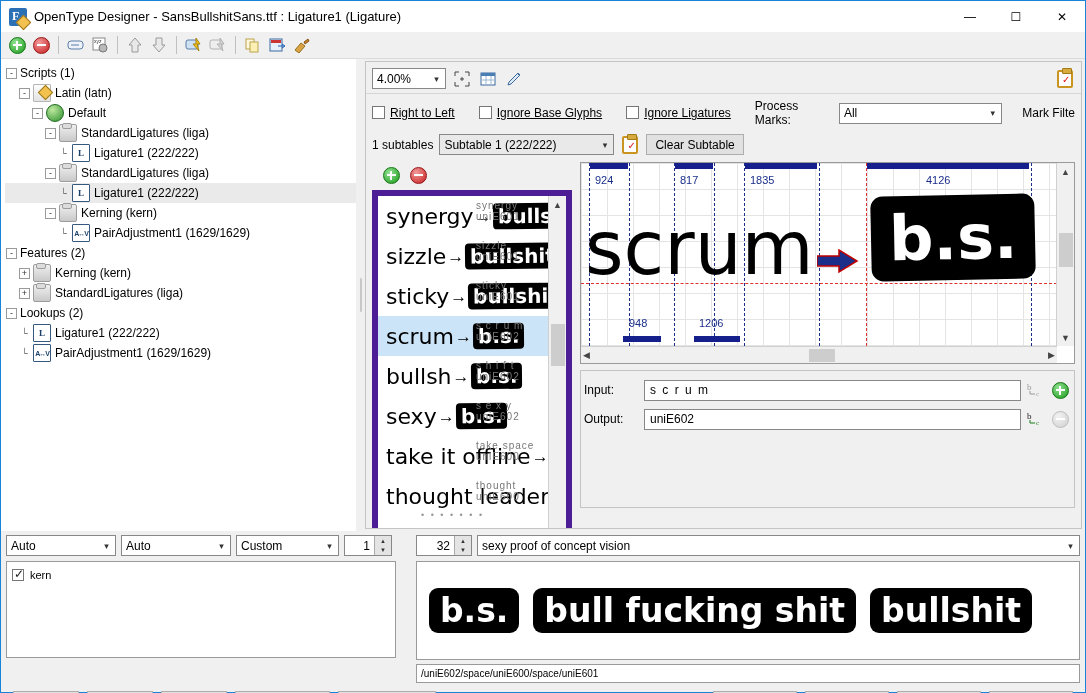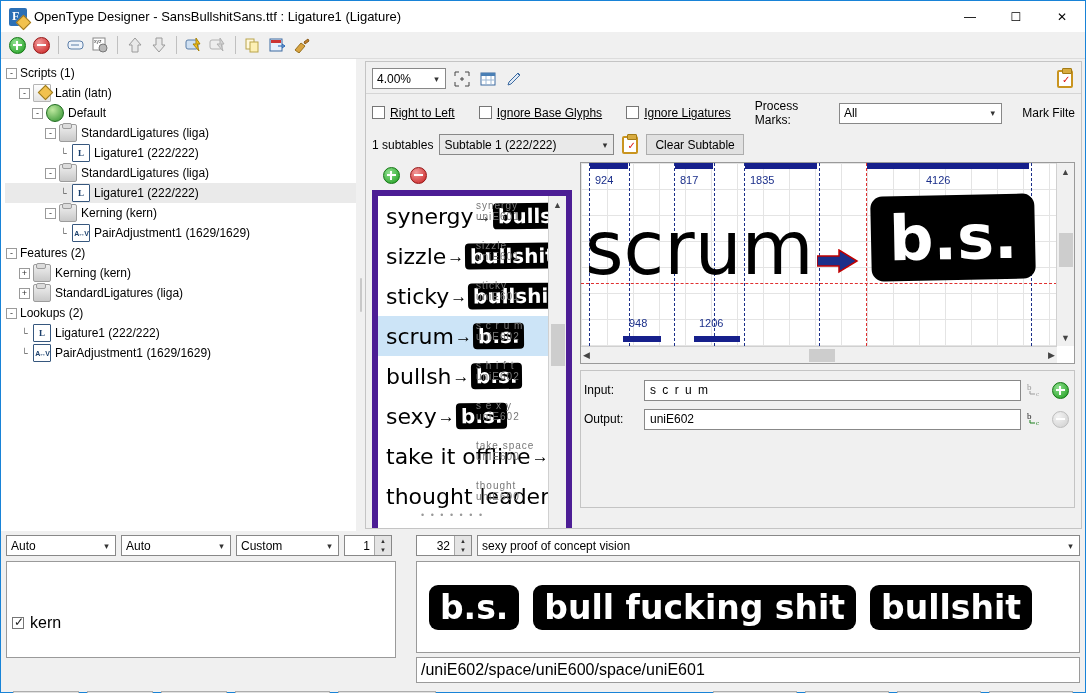--- a/index.html
+++ b/index.html
@@ -153,35 +153,35 @@
            letter-spacing:1.5px;}
   .iofield.plain{letter-spacing:0;}
   .bc-ico{width:22px;height:20px;margin-left:6px;position:relative;font-size:10px;color:#555;
           display:flex;align-items:center;}
 
   
   .bottom{height:152px;display:flex;padding:4px 5px 0 5px;gap:20px;box-sizing:border-box;}
   .bl{width:390px;}
   .ctlrow{display:flex;gap:5px;align-items:center;margin-bottom:5px;}
   .featbox{height:97px;background:#fff;border:1px solid #9a9a9a;padding:4px 0 0 5px;box-sizing:border-box;}
-  .featitem{display:flex;align-items:center;height:17px;font-size:16px;margin-top:48px;}
+  .featitem{display:flex;align-items:center;height:17px;font-size:11px;}
   .spin{height:21px;background:#fff;border:1px solid #888;display:flex;align-items:center;
         box-sizing:border-box;}
   .spin .val{flex:1;text-align:right;padding-right:4px;font-size:12px;}
   .spin .arrows{width:16px;height:100%;display:flex;flex-direction:column;border-left:1px solid #aaa;}
   .spin .arrows div{flex:1;background:#e4e4e4;display:flex;align-items:center;justify-content:center;
                     font-size:6px;color:#333;}
   .br{flex:1;display:flex;flex-direction:column;}
   .samplerow{display:flex;gap:5px;margin-bottom:5px;}
   .samplebox{flex:1;height:96px;background:#fff;border:1px solid #9a9a9a;
              display:flex;align-items:center;gap:14px;padding:0 12px;box-sizing:border-box;}
   .sglyph{background:#000;color:#fff;border-radius:9px;font-size:33px;font-weight:bold;
           padding:3px 11px;font-family:"DejaVu Sans",sans-serif;white-space:nowrap;}
-  .statusline{height:26px;background:#fff;border:1px solid #9a9a9a;display:flex;align-items:center;
-              padding:0 4px;box-sizing:border-box;font-size:16px;margin-top:4px;}
+  .statusline{height:19px;background:#fff;border:1px solid #9a9a9a;display:flex;align-items:center;
+              padding:0 4px;box-sizing:border-box;font-size:10px;margin-top:4px;}
 
   
   .footer{height:40px;display:flex;align-items:center;padding:0 12px;gap:8px;}
   .fbtn{height:24px;min-width:66px;background:#e1e1e1;border:1px solid #adadad;
         display:flex;align-items:center;justify-content:center;font-size:12px;padding:0 10px;
         box-sizing:border-box;}
   .fspace{flex:1;}
   .dotline{position:absolute;left:420px;top:509px;font-size:9px;color:#999;letter-spacing:2px;}
 </style>
 </head>

